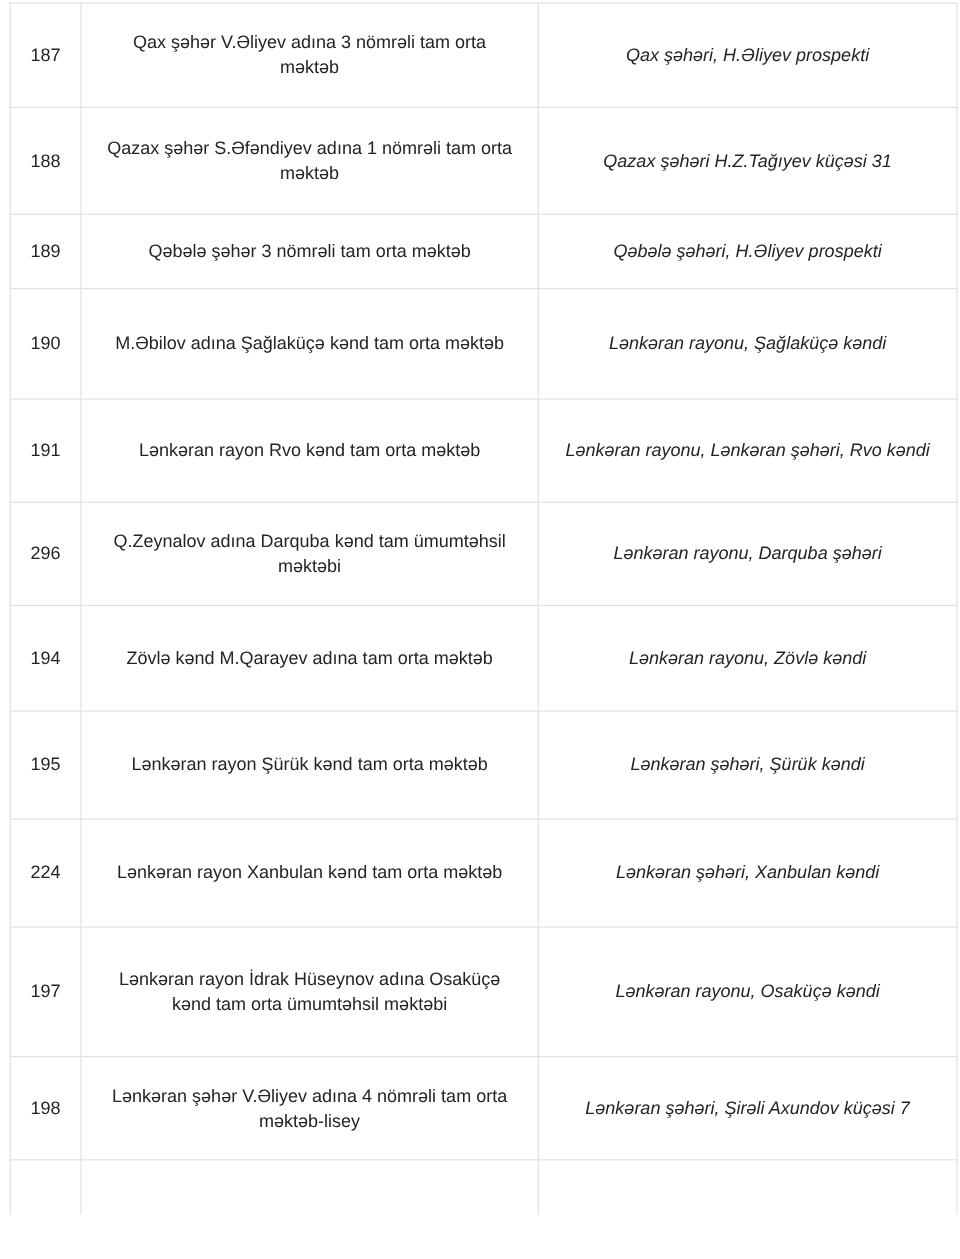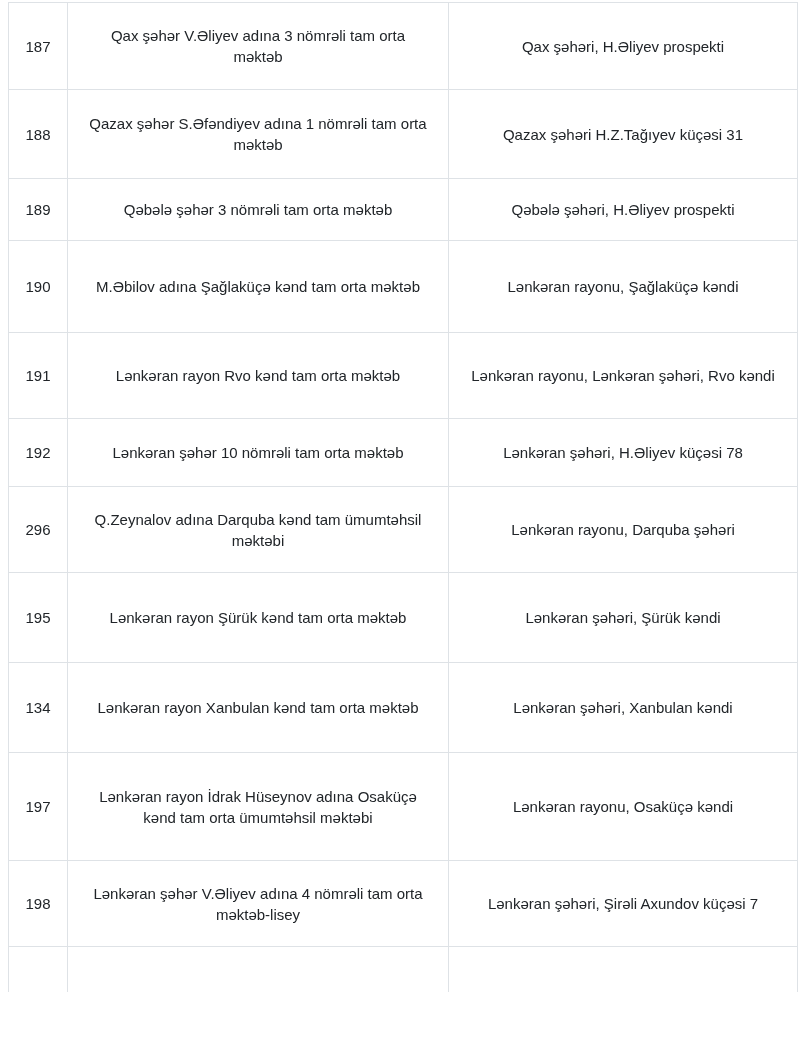--- a/index.html
+++ b/index.html
@@ -29,21 +29,21 @@
     border: 1px solid #dee2e6;
     text-align: center;
     vertical-align: middle;
     font-size: 15px;
     line-height: 21px;
     color: #212529;
     padding: 20px 18px;
     word-wrap: break-word;
   }
   table.schools td.cell-num { padding: 8px 4px; }
-  table.schools td.cell-addr { padding: 8px 14px; }
+  table.schools td.cell-addr { padding: 8px 14px; font-style: italic; }
   table.schools tr.partial td { border-bottom: none; }
 </style>
 </head>
 <body>
 
 <div class="table-wrap">
   <table class="schools">
     <colgroup>
       <col class="c-num">
       <col class="c-name">
@@ -74,41 +74,41 @@
     <td class="cell-name">M.Əbilov adına Şağlaküçə kənd tam orta məktəb</td>
     <td class="cell-addr">Lənkəran rayonu, Şağlaküçə kəndi</td>
   </tr>
 
   <tr style="height: 86px; margin-left: 20px;">
     <td class="cell-num">191</td>
     <td class="cell-name">Lənkəran rayon Rvo kənd tam orta məktəb</td>
     <td class="cell-addr">Lənkəran rayonu, Lənkəran şəhəri, Rvo kəndi</td>
   </tr>
 
-  <tr style="height: 68px;">
-    <td class="cell-num">192</td>
-    <td class="cell-name">Lənkəran şəhər 10 nömrəli tam orta məktəb</td>
-    <td class="cell-addr">Lənkəran şəhəri, H.Əliyev küçəsi 78</td>
-  </tr>
 
   <tr style="height: 86px;">
     <td class="cell-num">296</td>
     <td class="cell-name">Q.Zeynalov adına Darquba kənd tam ümumtəhsil məktəbi</td>
     <td class="cell-addr">Lənkəran rayonu, Darquba şəhəri</td>
   </tr>
 
+  <tr style="height: 88px;">
+    <td class="cell-num">194</td>
+    <td class="cell-name">Zövlə kənd M.Qarayev adına tam orta məktəb</td>
+    <td class="cell-addr">Lənkəran rayonu, Zövlə kəndi</td>
+  </tr>
 
   <tr style="height: 90px;">
     <td class="cell-num">195</td>
     <td class="cell-name">Lənkəran rayon Şürük kənd tam orta məktəb</td>
     <td class="cell-addr">Lənkəran şəhəri, Şürük kəndi</td>
   </tr>
 
   <tr style="height: 90px;">
-    <td class="cell-num">134</td>
+    <td class="cell-num">224</td>
     <td class="cell-name">Lənkəran rayon Xanbulan kənd tam orta məktəb</td>
     <td class="cell-addr">Lənkəran şəhəri, Xanbulan kəndi</td>
   </tr>
 
   <tr style="height: 108px;">
     <td class="cell-num">197</td>
     <td class="cell-name">Lənkəran rayon İdrak Hüseynov adına Osaküçə kənd tam orta ümumtəhsil məktəbi</td>
     <td class="cell-addr">Lənkəran rayonu, Osaküçə kəndi</td>
   </tr>
 

